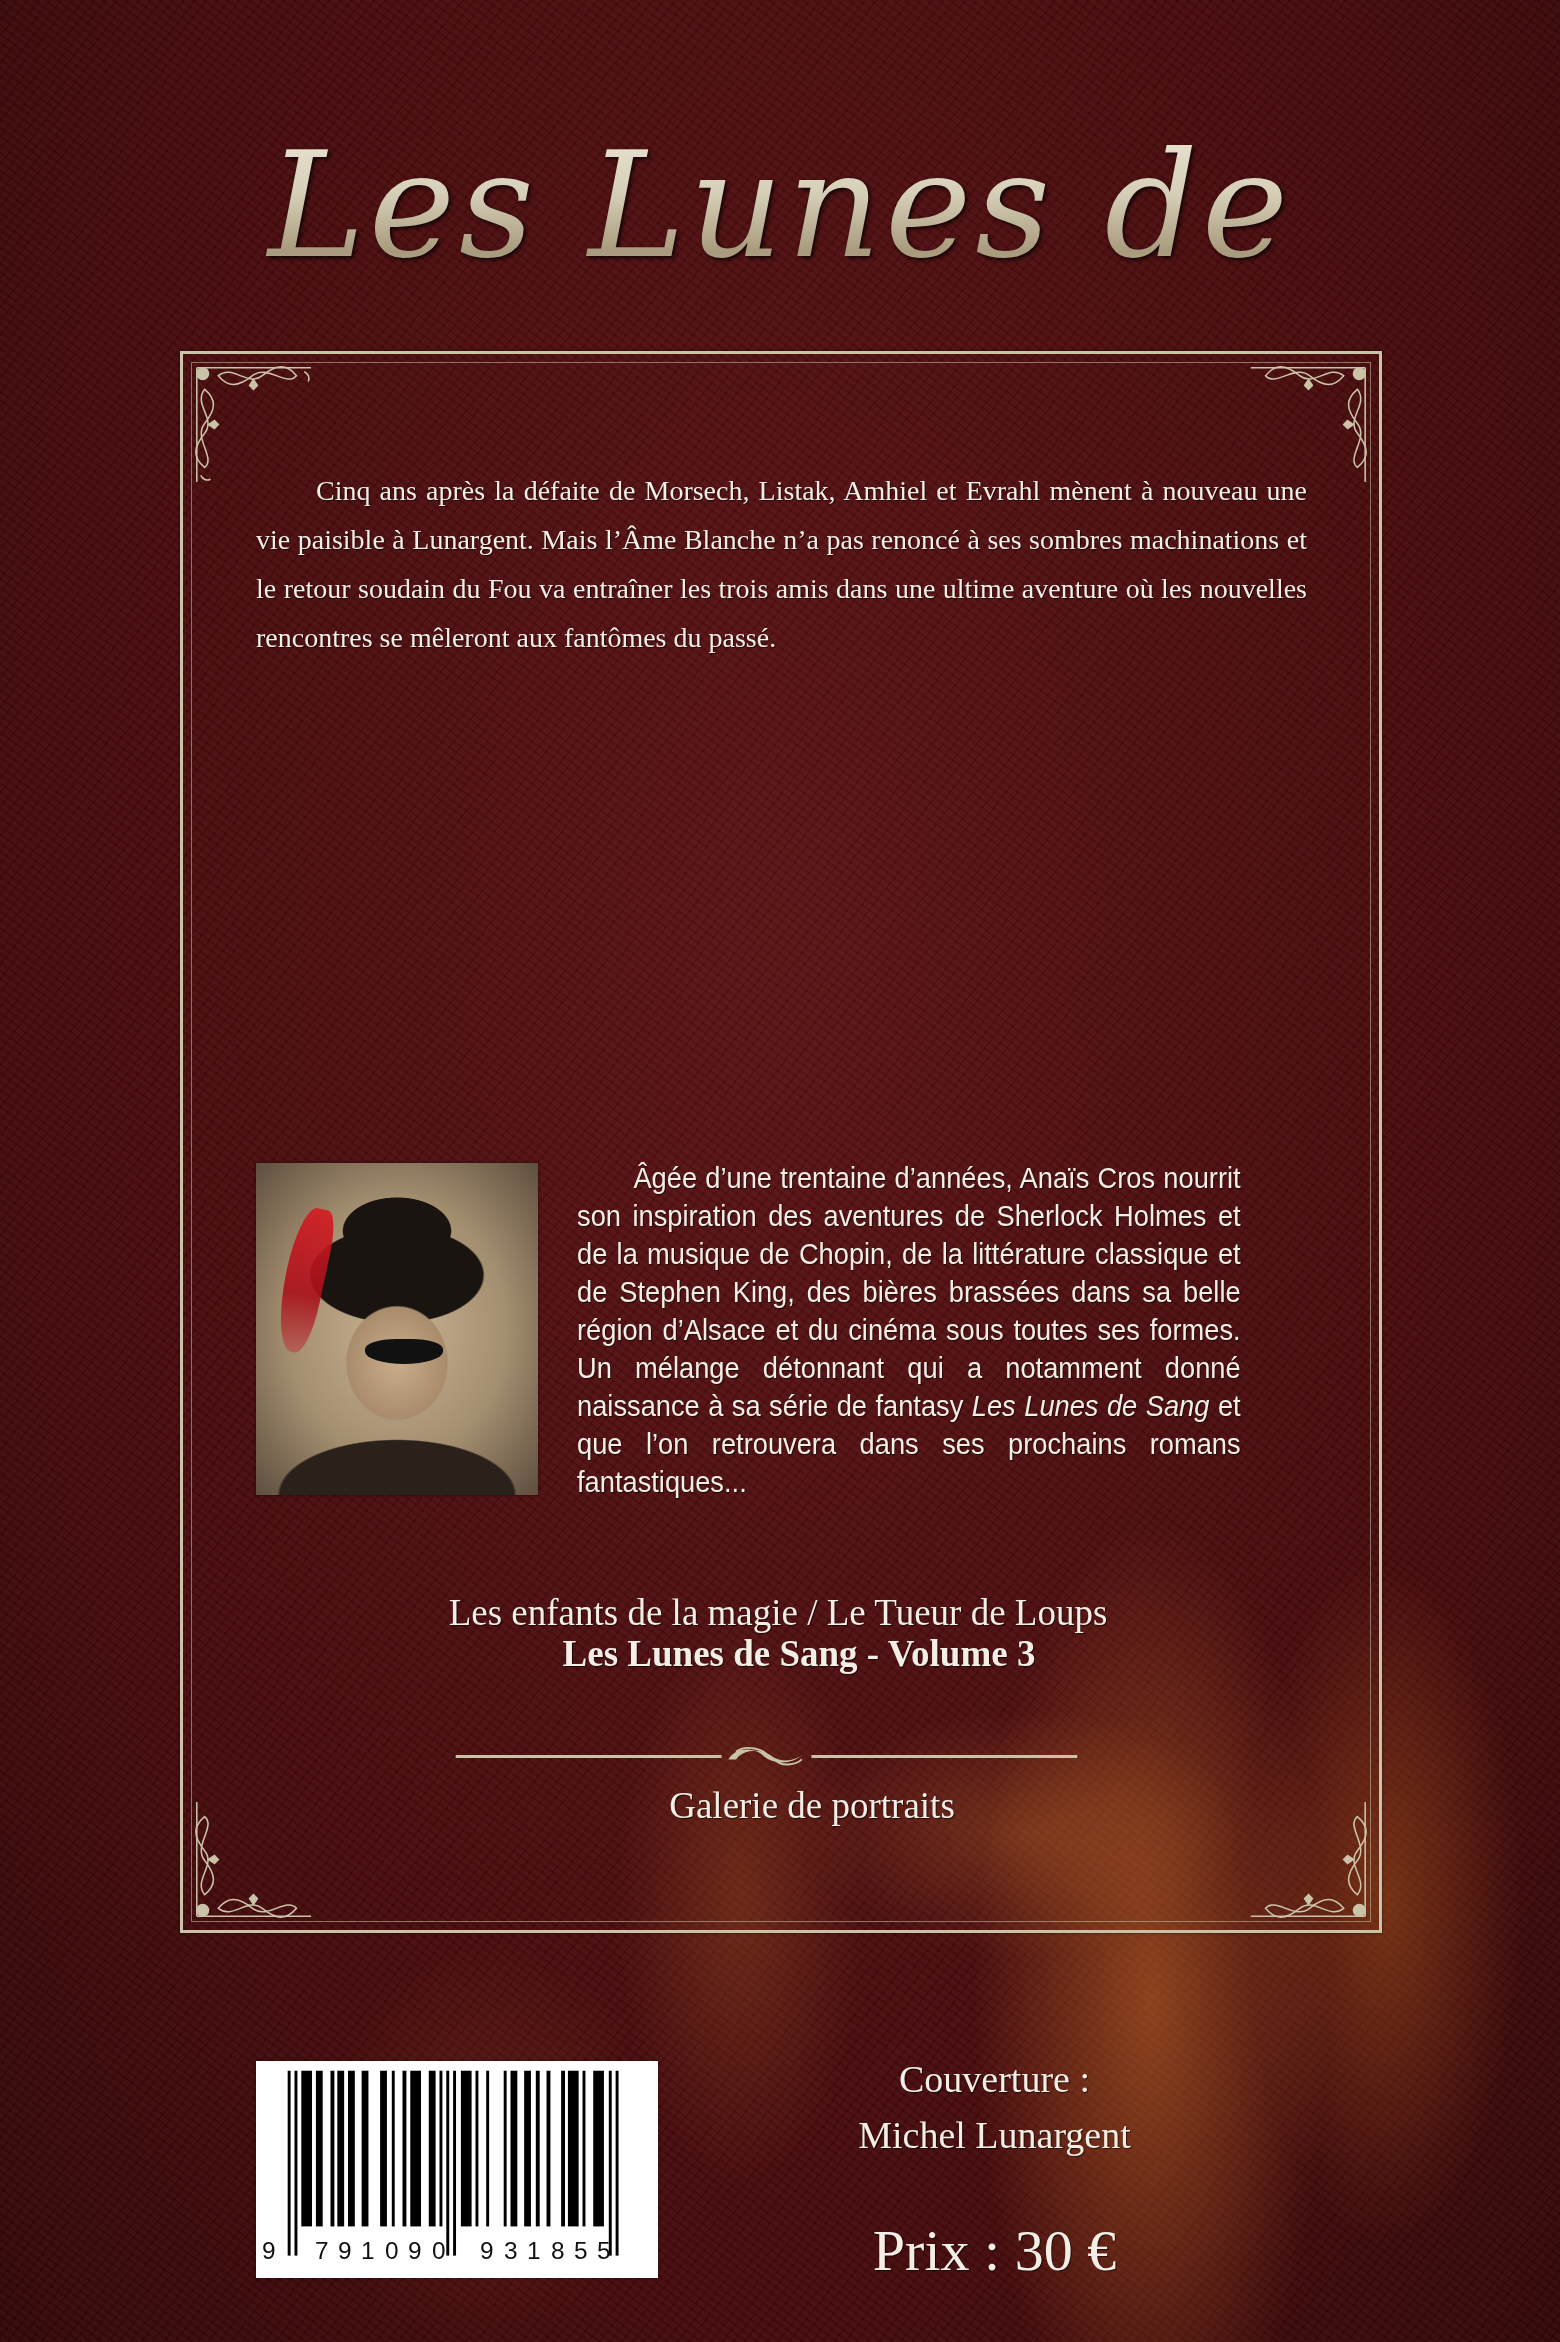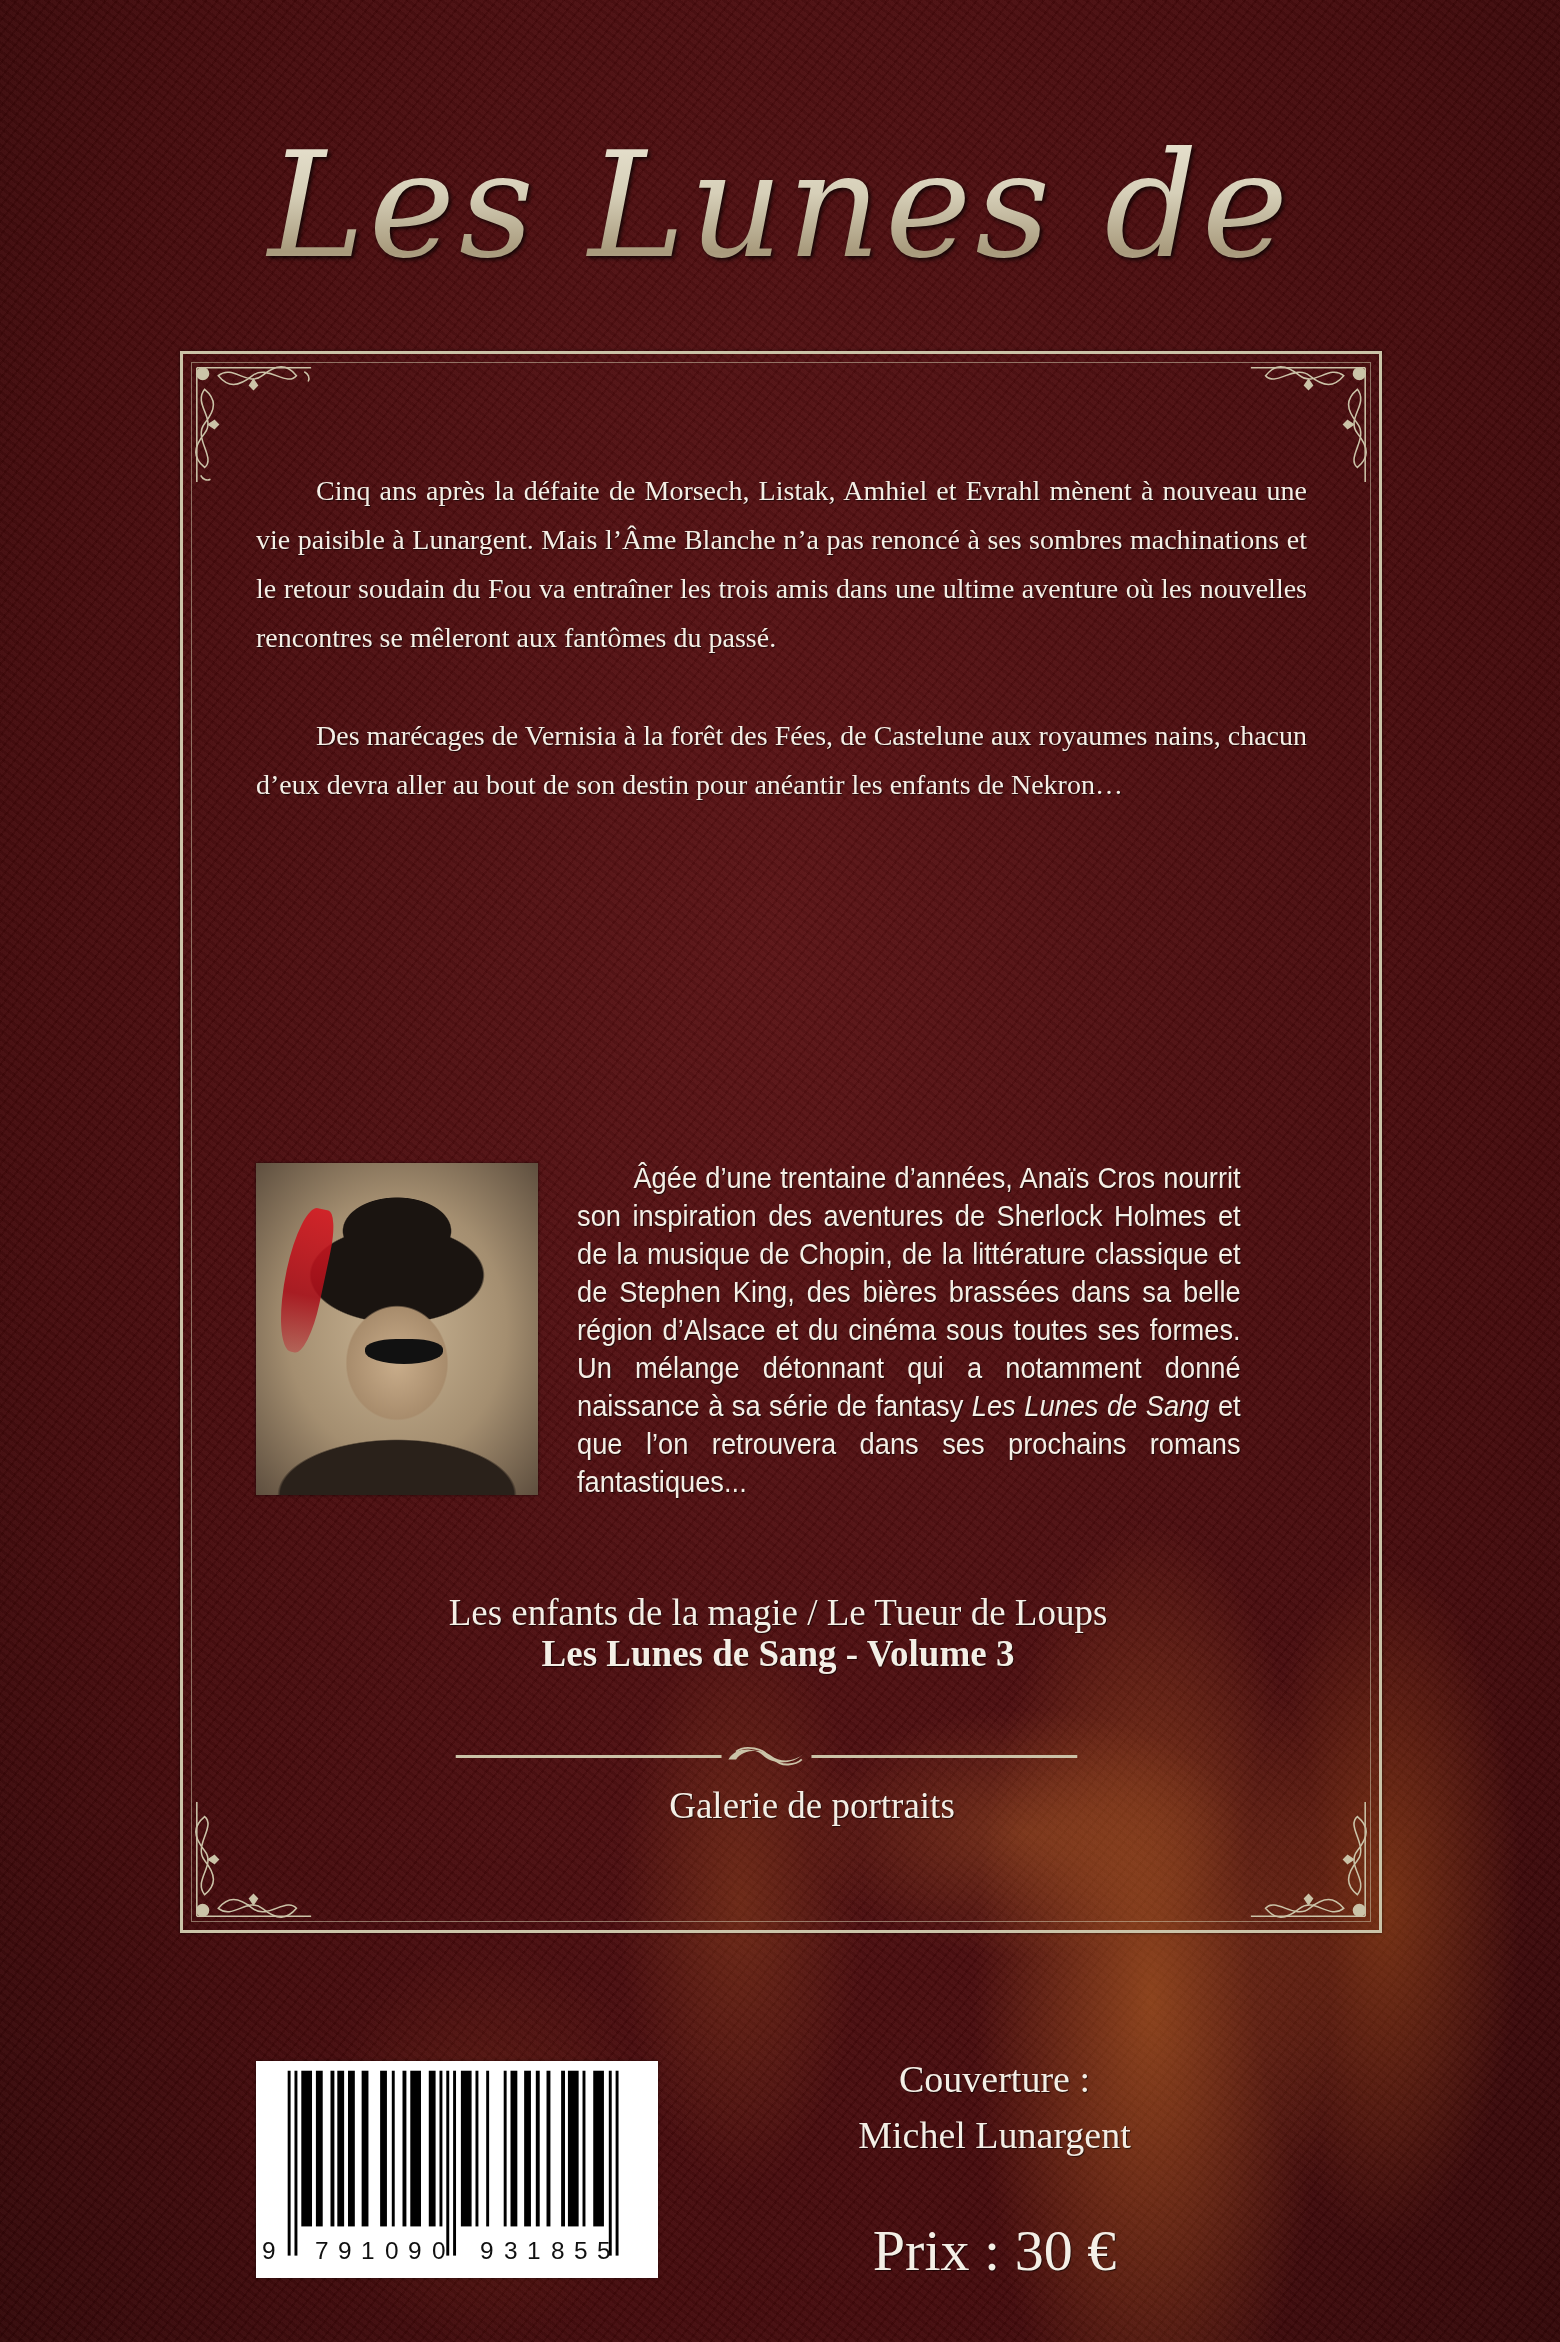--- a/index.html
+++ b/index.html
@@ -84,21 +84,21 @@
       font-size: 29px; line-height: 38px; text-align: justify;
       transform: scaleX(0.94); transform-origin: left top;
       text-shadow: 1px 1px 1px rgba(0,0,0,0.6);
     }
     .bio p { margin: 0; text-indent: 60px; }
 
     .series {
       position: absolute; left: 180px; width: 1196px; text-align: center;
       text-shadow: 1px 1px 1px rgba(0,0,0,0.6);
     }
-    .series-title { top: 1631px; font-weight: bold; font-size: 37px; line-height: 45px; }
+    .series-title { top: 1631px; font-weight: bold; font-size: 37px; line-height: 45px; padding-left: 21px; }
     .series-sub { top: 1590px; font-size: 37px; line-height: 45px; }
     .divider {
       position: absolute; left: 453px; top: 1742px; width: 627px; height: 29px;
     }
     .divider svg { width: 627px; height: 29px; display: block; }
     .series-gallery { top: 1783px; font-size: 37px; line-height: 45px; padding-left: 34px; }
 
     .barcode {
       position: absolute; left: 256px; top: 2061px; width: 402px; height: 217px;
       background: #ffffff;
@@ -170,21 +170,20 @@
       <path d="M16 30 C4 45, 28 60, 16 75 S4 100, 16 110 C28 100, 4 80, 16 65 S28 40, 16 30 Z"></path>
       <circle cx="14" cy="14" r="6" fill="#cbc3a8"></circle>
       <path d="M62 26 l4 -6 l4 6 l-4 4 z" fill="#cbc3a8"></path>
       <path d="M26 62 l-6 4 l6 4 l4 -4 z" fill="#cbc3a8"></path>
     </svg>
   </div>
 </div>
 
 <div class="synopsis">
   <p>Cinq ans après la défaite de Morsech, Listak, Amhiel et Evrahl mènent à nouveau une vie paisible à Lunargent. Mais l’Âme Blanche n’a pas renoncé à ses sombres machinations et le retour soudain du Fou va entraîner les trois amis dans une ultime aventure où les nouvelles rencontres se mêleront aux fantômes du passé.</p>
-  <p>Des marécages de Vernisia à la forêt des Fées, de Castelune aux royaumes nains, chacun d’eux devra aller au bout de son destin pour anéantir les enfants de Nekron…</p>
 </div>
 
 <div class="author-photo" title="Author portrait — sepia photo, bowler hat with red feather, drawn mustache">
   <div class="photo-feather"></div>
   <div class="photo-mustache"></div>
 </div>
 
 <div class="bio">
   <p><span>Âgée d’une trentaine d’années, Anaïs Cros nourrit son inspiration des aventures de Sherlock Holmes et de la musique de Chopin, de la littérature classique et de Stephen King, des bières brassées dans sa belle région d’Alsace et du cinéma sous toutes ses formes. Un mélange détonnant qui a notamment donné naissance à sa série de fantasy </span><em>Les Lunes de Sang</em><span> et que l’on retrouvera dans ses prochains romans fantastiques...</span></p>
 </div>

